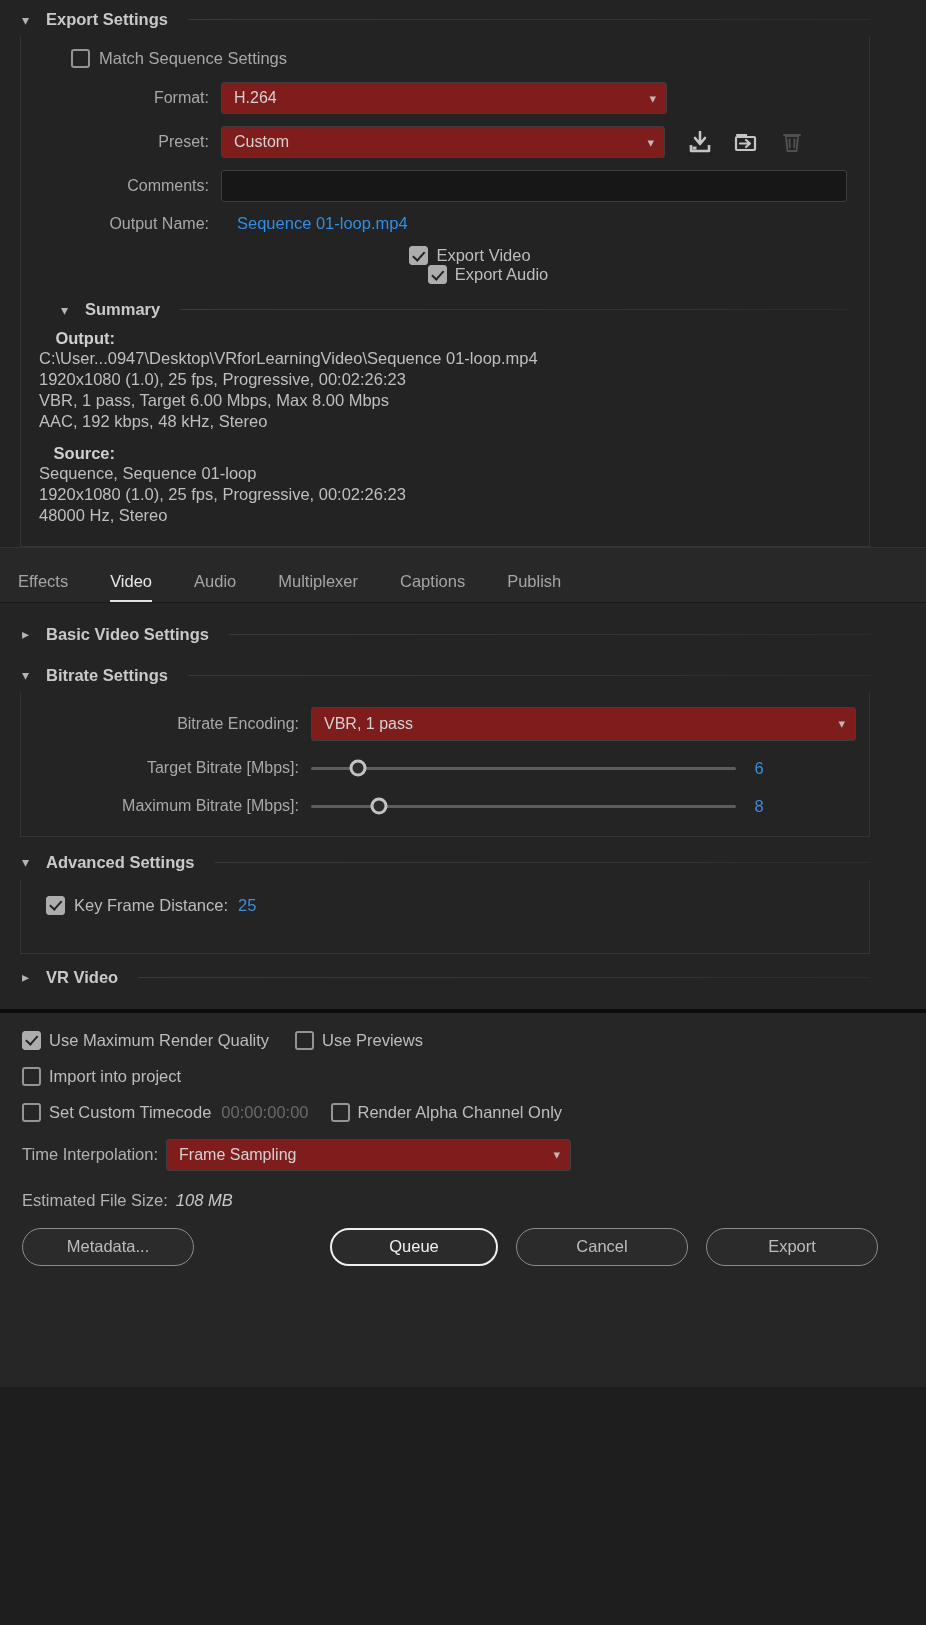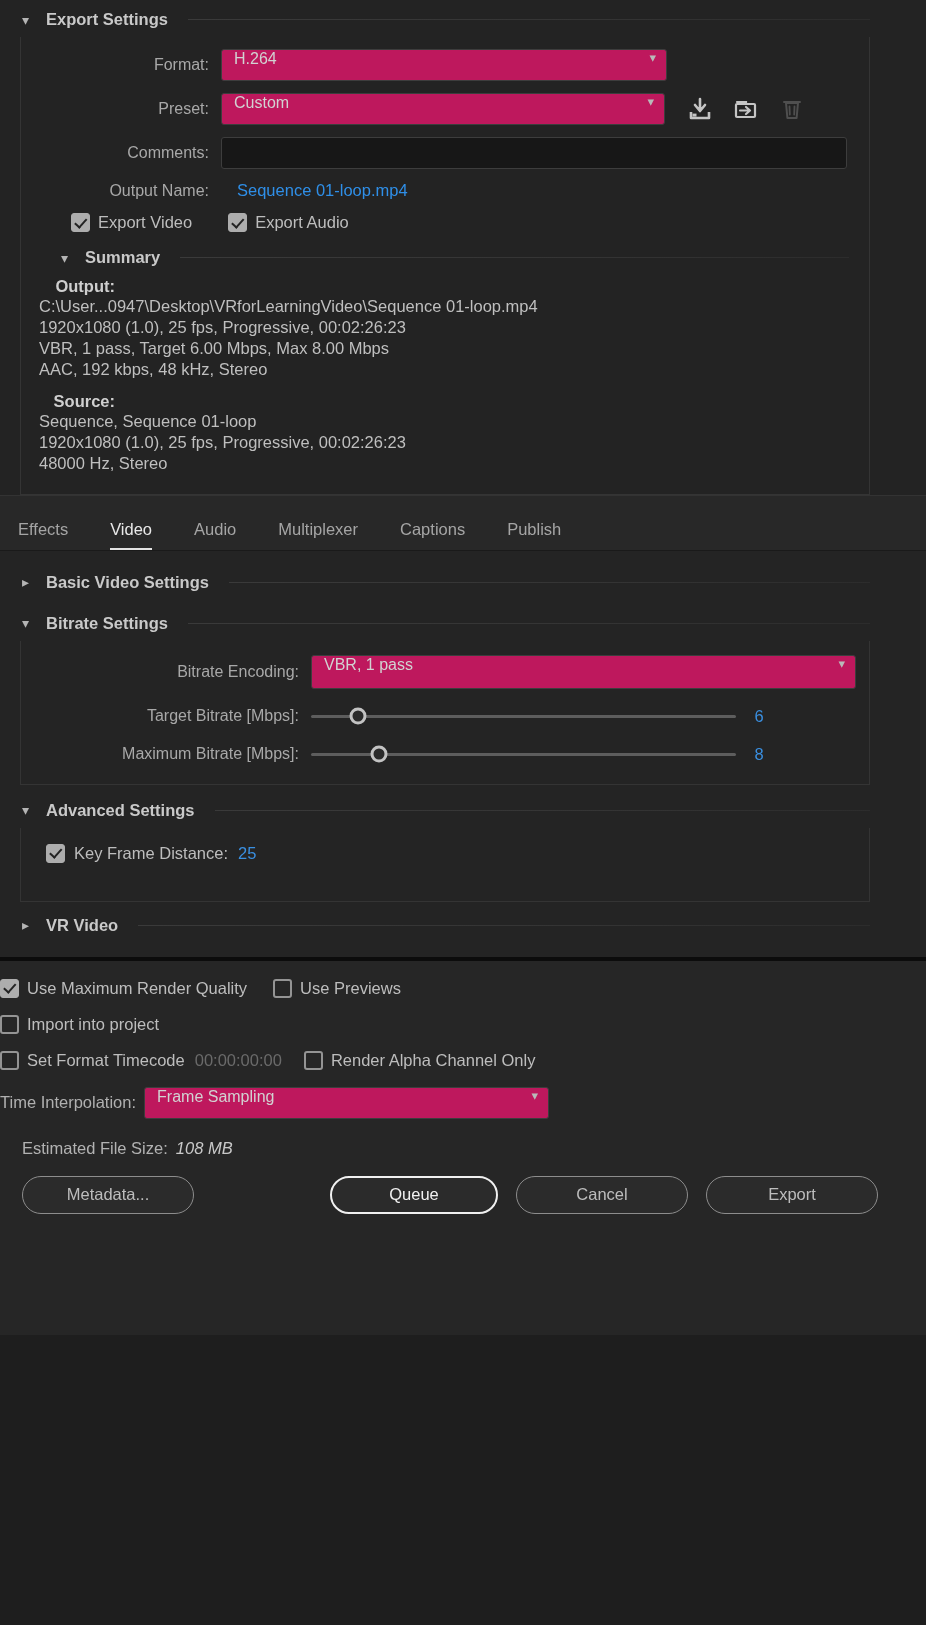--- a/index.html
+++ b/index.html
@@ -50,26 +50,26 @@
   .row { display: flex; align-items: center; margin-bottom: 12px; }
   .lbl {
     text-align: right;
     color: #a8a8a8;
     font-size: 16px;
     padding-right: 12px;
     white-space: nowrap;
   }
 
   .dropdown {
-    background: #be185d;
+    background: #7f1d1d;
     border: 1px solid #3d3d3d;
     border-radius: 3px;
     height: 32px;
     display: flex;
-    align-items: flex-start;
+    align-items: center;
     justify-content: space-between;
     padding: 0 10px 0 12px;
     color: #d2d2d2;
     font-size: 16px;
   }
   .dropdown .caret { color: #b9b9b9; font-size: 13px; }
 
   .textfield {
     background: #171717;
     border: 1px solid #3d3d3d;
@@ -170,21 +170,21 @@
   }
   .slider-val { width: 46px; text-align: center; font-size: 16.5px; }
 
   
   .bottom {
     background: #262626;
     border-top: 4px solid #0c0c0c;
     padding: 18px 0 0 0;
     height: 378px;
   }
-  .bopt { display: flex; align-items: center; margin-bottom: 17px; }
+  .bopt { display: flex; align-items: center; padding-left: 22px; margin-bottom: 17px; }
 
   .disabled-tc { color: #6a6a6a; font-size: 16.5px; margin-left: 10px; }
 
   .estimate { padding-left: 22px; color: #b2b2b2; font-size: 16.5px; margin-bottom: 18px; }
   .estimate .val { color: #c9c9c9; margin-left: 8px; font-style: italic; }
 
   
   .btnrow { display: flex; align-items: center; padding: 0 22px; gap: 0; }
   .btn {
     height: 38px;
@@ -205,20 +205,24 @@
 <div class="scroll-area">
 
   <div class="section-head">
     <span class="chev">▾</span>
     <span class="stitle">Export Settings</span>
     <span class="rule"></span>
   </div>
 
   <div class="panel">
 
+    <div class="row" style="padding-left:50px; margin-bottom:14px;">
+      <span class="cb off"></span>
+      <span style="margin-left:9px; color:#a8a8a8; font-size:16.5px;">Match Sequence Settings</span>
+    </div>
 
     <div class="row">
       <span class="lbl" style="width:200px;">Format:</span>
       <div class="dropdown" style="width:446px;">
         <span>H.264</span>
         <span class="caret">▾</span>
       </div>
     </div>
 
     <div class="row">
@@ -255,21 +259,21 @@
     <div class="row">
       <span class="lbl" style="width:200px;">Comments:</span>
       <input class="textfield" style="width: 626px; color: rgb(207, 207, 207); font-size: 16px; padding: 0px 8px; font-family: &quot;Liberation Sans&quot;, sans-serif;" placeholder="">
     </div>
 
     <div class="row" style="margin-bottom:13px;gap:12px;">
       <span class="lbl" style="width:200px;">Output Name:</span>
       <a class="link" style="text-decoration:none; margin-left:4px;">Sequence 01-loop.mp4</a>
     </div>
 
-    <div class="row" style="padding-left:50px; margin-bottom:8px;">
+    <div class="row" style="padding-left:50px; margin-bottom:8px;flex-direction:column;">
       <span class="cbrow">
         <span class="cb on"></span>
         <span class="cbl">Export Video</span>
       </span>
       <span class="cbrow" style="margin-left:36px;">
         <span class="cb on"></span>
         <span class="cbl">Export Audio</span>
       </span>
     </div>
 
@@ -394,21 +398,21 @@
   <div class="bopt">
     <span class="cbrow">
       <span class="cb off"></span>
       <span class="cbl">Import into project</span>
     </span>
   </div>
 
   <div class="bopt">
     <span class="cbrow">
       <span class="cb off"></span>
-      <span class="cbl">Set Format Timecode</span>
+      <span class="cbl">Set Custom Timecode</span>
     </span>
     <span class="disabled-tc">00:00:00:00</span>
     <span class="cbrow" style="margin-left:22px;">
       <span class="cb off"></span>
       <span class="cbl">Render Alpha Channel Only</span>
     </span>
   </div>
 
   <div class="bopt" style="margin-bottom:20px;">
     <span style="color:#b0b0b0; font-size:16.5px;">Time Interpolation:</span>

